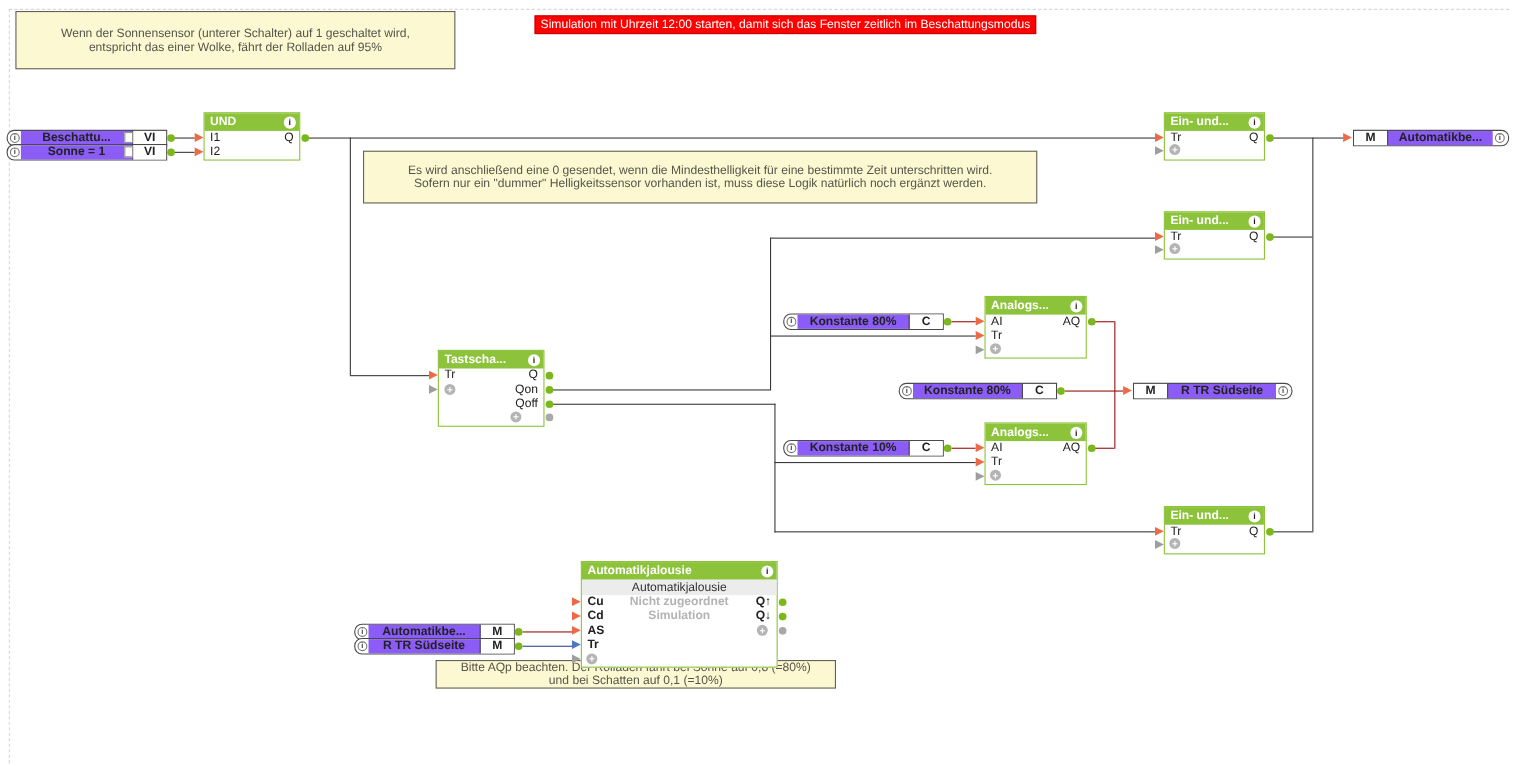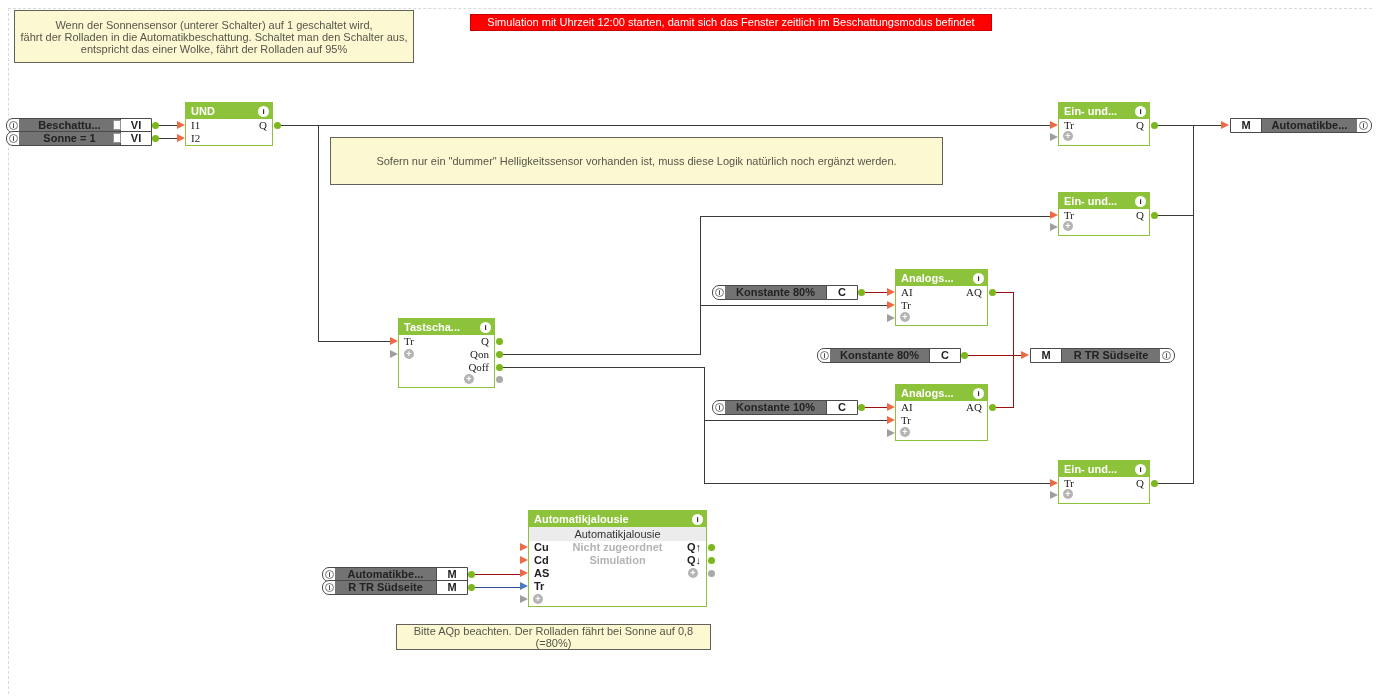--- a/index.html
+++ b/index.html
@@ -29,35 +29,35 @@
     color:#fff; font:bold 9px/10px "Liberation Sans",sans-serif; text-align:center; }
   .plus::before { content:"+"; }
 
   
   .blk { position:absolute; background:#fff; border:1px solid #8cc33a; }
   .blk-h { height:16px; background:#8cc33a; color:#fff; font-weight:bold;
     display:flex; align-items:center; justify-content:space-between; padding:0 3px 0 5px; }
   .info { flex:none; width:11px; height:11px; border-radius:50%; background:#fff; color:#222;
     font:bold 8px/11px "Liberation Sans",sans-serif; text-align:center; }
   .info::before { content:"i"; }
-  .row { height:13px; line-height:13px; display:flex; justify-content:space-between; padding:0 5px;font-family:Liberation Serif, serif; }
+  .row { height:13px; line-height:13px; display:flex; justify-content:space-between; padding:0 5px; }
   .jrow { height:13px; line-height:13px; display:grid; grid-template-columns:26px 1fr 26px; padding:0 5px;font-weight:bold; }
   .jrow .c { text-align:center; color:#b3b3b3; }
   .jrow .r { text-align:right; }
   .subt { height:14px; line-height:14px; background:#ececec; color:#333; text-align:center; }
 
   
   .pill { position:absolute; height:15px; display:flex; align-items:center;
     background:#fff; border:1px solid #4a4a4a; border-radius:7px 0 0 7px;
     font-weight:bold; line-height:13px; }
   .pill.out { border-radius:0 7px 7px 0; padding-right:2px; }
   .pin { flex:none; width:9px; height:9px; margin:0 1px 0 2px; border:1px solid #777; border-radius:50%;
     color:#444; font:bold 7px/8px "Liberation Sans",sans-serif; text-align:center; }
   .pin::before { content:"i"; }
-  .plabel { flex:1; align-self:stretch; background:#737373; text-align:center; position:relative;
+  .plabel { flex:1; align-self:stretch; background:#8b5cf6; text-align:center; position:relative;
     border-right:1px solid #4a4a4a; padding:0 2px; }
   .pill.out .plabel { border-right:none; border-left:1px solid #4a4a4a; }
   .ptype { width:30px; align-self:stretch; text-align:center; background:#fff; }
   .vbox { position:absolute; right:1px; top:1px; width:8px; height:10px; background:#fdfdfd; border:1px solid #949494; }
 
   
   .note { position:absolute; background:#fcf9d2; border:1px solid #62625a; color:#55554a;
     text-align:center; display:flex; flex-direction:column; justify-content:center; }
   .note div { line-height:12px; }
   .banner { position:absolute; background:#fe0000; border:1px solid #c90000; color:#fff;
@@ -94,32 +94,33 @@
   <div class="wh r" style="left:995px;top:292px;width:18px"></div>
   <div class="wv r" style="left:1013px;top:292px;height:116px"></div>
   <div class="wh r" style="left:995px;top:407px;width:18px"></div>
   <div class="wh r" style="left:968px;top:355px;width:53px"></div>
   <div class="wh r" style="left:475px;top:574px;width:45px"></div>
 
   <div class="wh b" style="left:475px;top:587px;width:45px"></div>
 
   <div class="note" style="left:14px;top:10px;width:400px;height:53px">
     <div>Wenn der Sonnensensor (unterer Schalter) auf 1 geschaltet wird,</div>
-    <div>fährt der Rolladen in die Automatikbeschattung. Schaltet man den Schalter aus,</div>
     <div>entspricht das einer Wolke, fährt der Rolladen auf 95%</div>
   </div>
 
-  <div class="banner" style="left:470px;top:14px;width:522px;height:17px">Simulation mit Uhrzeit 12:00 starten, damit sich das Fenster zeitlich im Beschattungsmodus befindet</div>
+  <div class="banner" style="left:486px;top:14px;width:456px;height:17px">Simulation mit Uhrzeit 12:00 starten, damit sich das Fenster zeitlich im Beschattungsmodus befindet</div>
 
   <div class="note" style="left:330px;top:137px;width:613px;height:48px">
+    <div>Es wird anschließend eine 0 gesendet, wenn die Mindesthelligkeit für eine bestimmte Zeit unterschritten wird.</div>
     <div>Sofern nur ein "dummer" Helligkeitssensor vorhanden ist, muss diese Logik natürlich noch ergänzt werden.</div>
   </div>
 
-  <div class="note" style="left:396px;top:624px;width:315px;height:26px">
+  <div class="note" style="left:396px;top:600px;width:364px;height:26px">
     <div>Bitte AQp beachten. Der Rolladen fährt bei Sonne auf 0,8 (=80%)</div>
+    <div>und bei Schatten auf 0,1 (=10%)</div>
   </div>
 
   <div class="pill" style="left:6px;top:118px;width:146px">
     <span class="pin"></span>
     <span class="plabel">Beschattu...</span>
     <span class="vbox" style="position:absolute;left:106px"></span>
     <span class="ptype">VI</span>
   </div>
   <div class="pill" style="left:6px;top:131px;width:146px">
     <span class="pin"></span>

